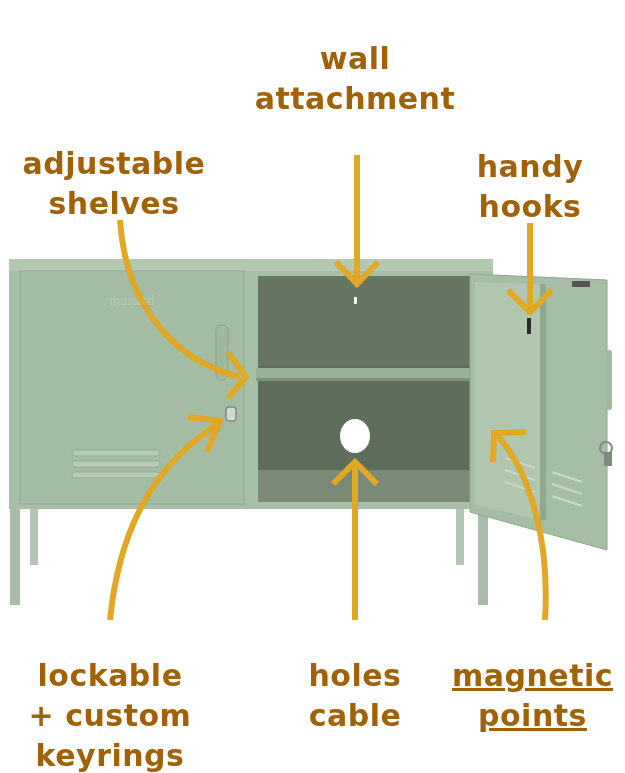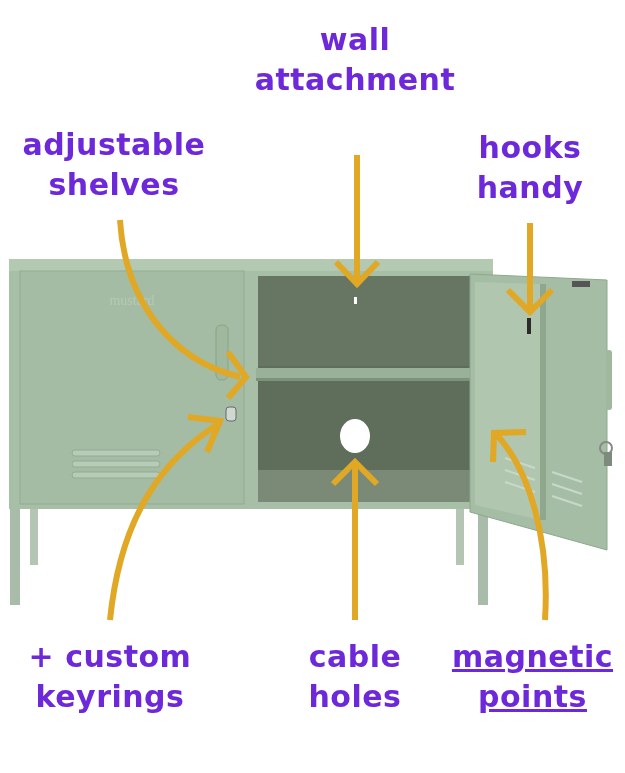--- a/index.html
+++ b/index.html
@@ -1,17 +1,17 @@
 <!DOCTYPE html>
 <html><head>
 <meta charset="utf-8">
 <style>
   html,body{margin:0;padding:0;background:#ffffff;}
   body{width:625px;height:773px;position:relative;overflow:hidden;font-family:"DejaVu Sans","Liberation Sans",sans-serif;}
-  .label{position:absolute;color:#6d28d9;font-weight:bold;font-size:30px;line-height:40px;text-align:center;letter-spacing:0.5px;}
+  .label{position:absolute;color:#a16207;font-weight:bold;font-size:30px;line-height:40px;text-align:center;letter-spacing:0.5px;margin-top:19px;}
   .label span{display:block;}
   svg{position:absolute;left:0;top:0;}
 </style>
 </head>
 <body>
 
 <svg width="625" height="773" viewBox="0 0 625 773">
 
   <rect x="10" y="505" width="10" height="100" fill="#a9bba9"></rect>
   <rect x="30" y="505" width="8" height="60" fill="#b4c6b3"></rect>
@@ -89,27 +89,28 @@
 
 <div class="label" style="left:235px;top:20px;width:240px;">
   <span>wall</span>
   <span>attachment</span>
 </div>
 <div class="label" style="left:4px;top:125px;width:220px;">
   <span>adjustable</span>
   <span>shelves</span>
 </div>
 <div class="label" style="left:455px;top:128px;width:150px;">
+  <span>handy</span>
   <span>hooks</span>
-  <span>handy</span>
 </div>
 <div class="label" style="left:15px;top:637px;width:190px;">
+  <span>lockable</span>
   <span>+ custom</span>
   <span>keyrings</span>
 </div>
 <div class="label" style="left:290px;top:637px;width:130px;">
+  <span>holes</span>
   <span>cable</span>
-  <span>holes</span>
 </div>
 <div class="label" style="left:440px;top:637px;width:185px;text-decoration:underline;">
   <span>magnetic</span>
   <span>points</span>
 </div>
 
 </body></html>

